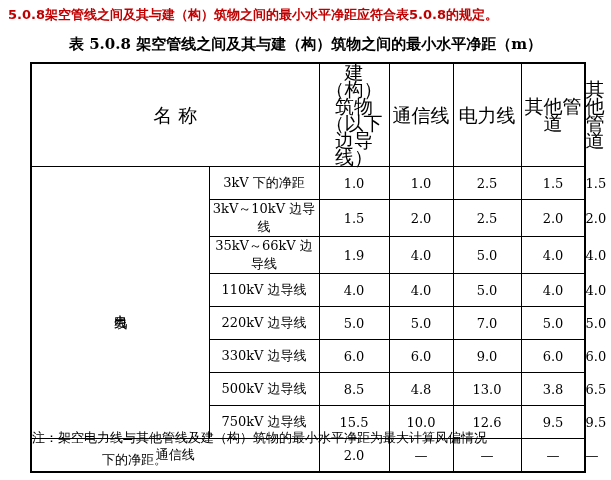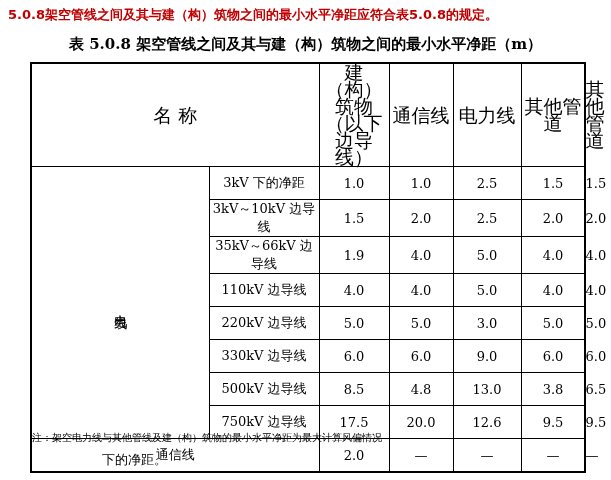--- a/index.html
+++ b/index.html
@@ -90,21 +90,21 @@
     font-family: "DejaVu Serif", "Liberation Serif", serif;
   }
   .name-cell {
     text-align: center;
   }
   .note {
     position: absolute;
     left: 32px;
     top: 427px;
     width: 560px;
-    font-size: 10px;
+    font-size: 13px;
     line-height: 22px;
     font-family: "DejaVu Serif", "Liberation Serif", serif;
   }
   .note .note-label {
     display: inline;
   }
   .note-second {
     position: absolute;
     left: 70px;
     top: 449px;
@@ -188,21 +188,21 @@
         <td>4.0</td>
         <td>5.0</td>
         <td>4.0</td>
         <td>4.0</td>
       </tr>
 
       <tr>
         <td class="name-cell">220kV 边导线</td>
         <td>5.0</td>
         <td>5.0</td>
-        <td>3.0</td>
+        <td>7.0</td>
         <td>5.0</td>
         <td>5.0</td>
       </tr>
 
       <tr>
         <td class="name-cell">330kV 边导线</td>
         <td>6.0</td>
         <td>6.0</td>
         <td>9.0</td>
         <td>6.0</td>
@@ -213,22 +213,22 @@
         <td class="name-cell">500kV 边导线</td>
         <td>8.5</td>
         <td>4.8</td>
         <td>13.0</td>
         <td>3.8</td>
         <td>6.5</td>
       </tr>
 
       <tr>
         <td class="name-cell">750kV 边导线</td>
-        <td>17.5</td>
-        <td>20.0</td>
+        <td>15.5</td>
+        <td>10.0</td>
         <td>12.6</td>
         <td>9.5</td>
         <td>9.5</td>
       </tr>
 
       <tr>
         <td colspan="2" class="name-cell">通信线</td>
         <td>2.0</td>
         <td>—</td>
         <td>—</td>

